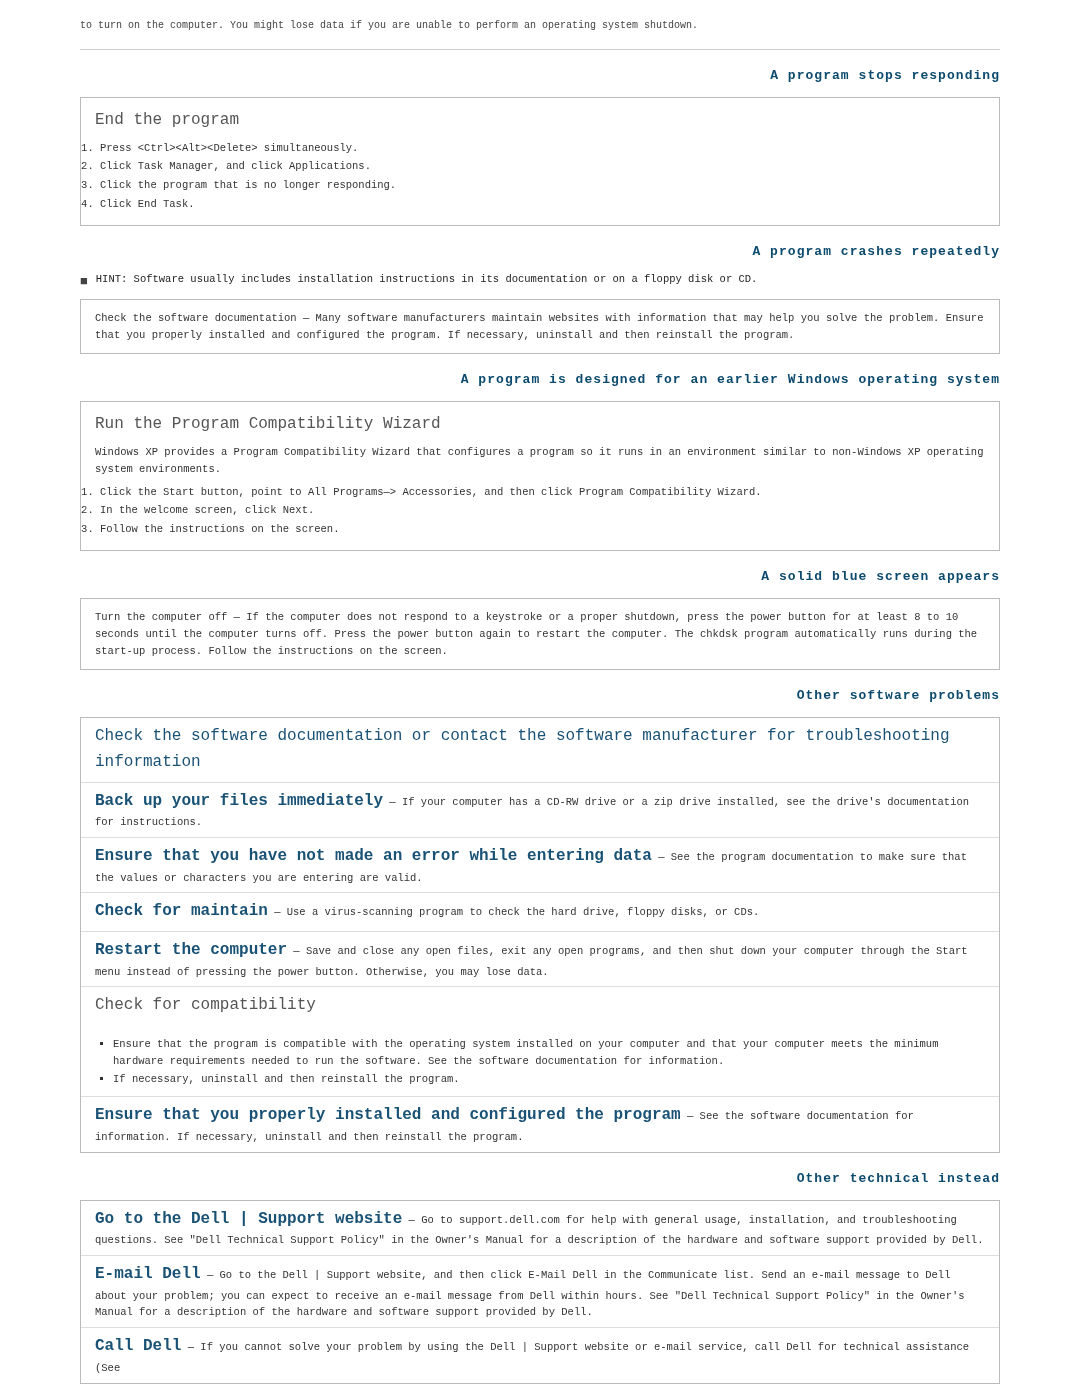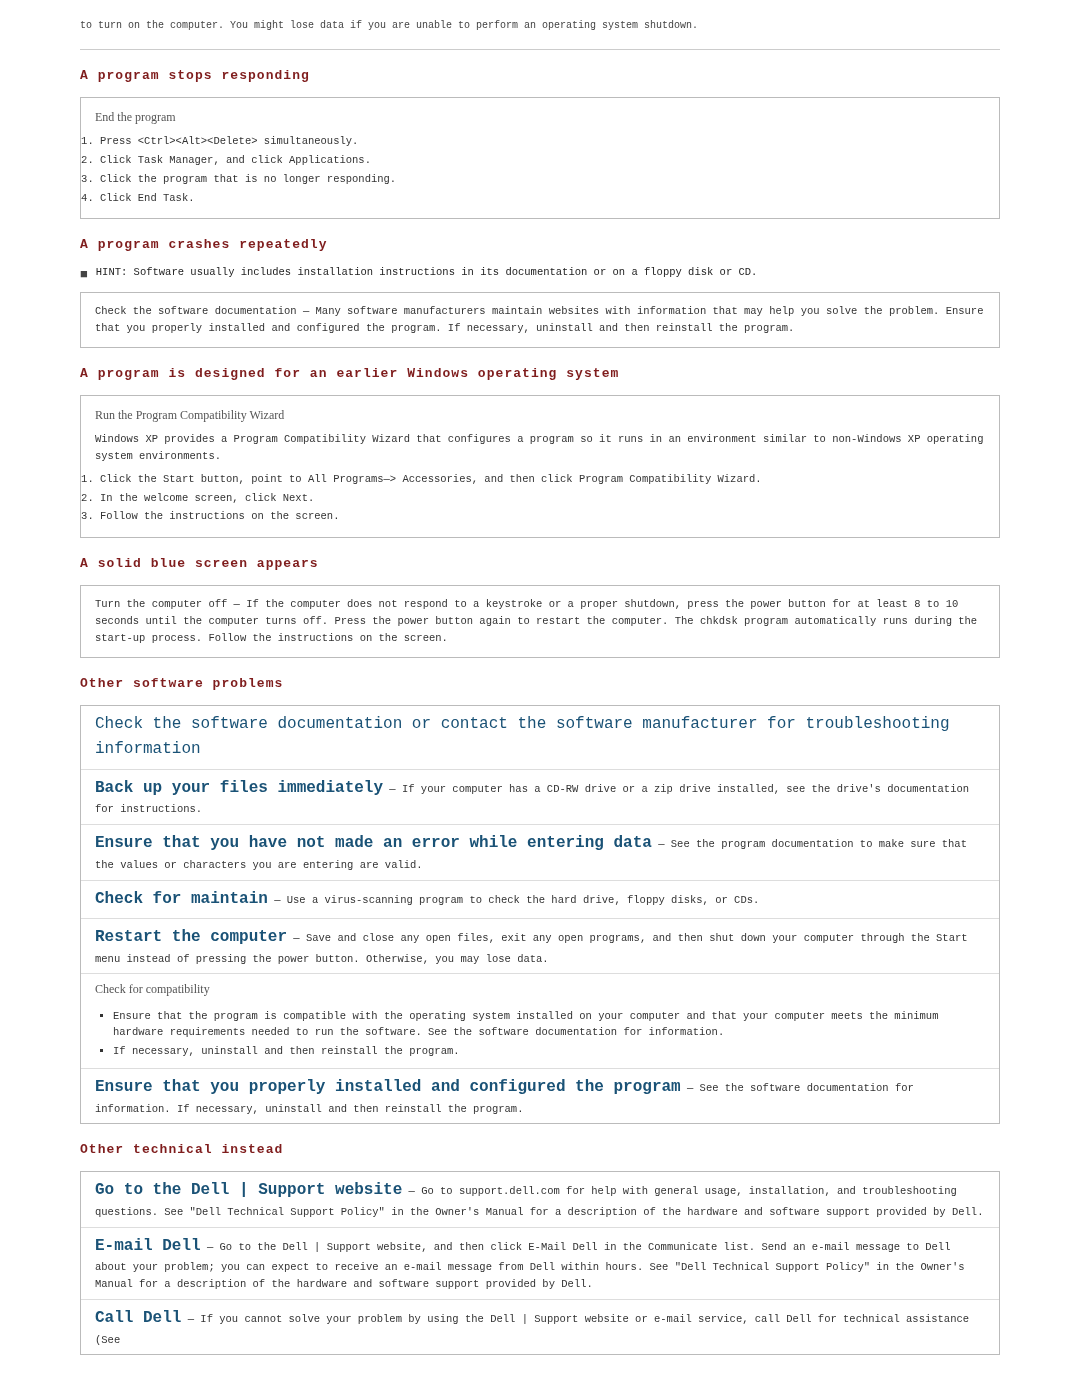--- a/index.html
+++ b/index.html
@@ -20,51 +20,51 @@
       color: #444;
       border-bottom: 1px solid #ccc;
       padding-bottom: 18px;
       margin-bottom: 18px;
     }
     h2 {
       font-family: 'Courier New', Courier, monospace;
       font-size: 13px;
       font-weight: bold;
       letter-spacing: 0.08em;
-      color: #7f1d1d;
+      color: #0c4a6e;
       margin-bottom: 14px;
       margin-top: 10px;
+      text-align: right;
     }
     .section {
       margin-bottom: 18px;
     }
     .box {
       border: 1px solid #bbb;
       padding: 10px 14px;
       margin-bottom: 10px;
       font-size: 10.5px;
       color: #333;
       line-height: 1.6;
     }
     .box-label {
-      font-size: 12px;
+      font-size: 16px;
       color: #555;
       margin-bottom: 6px;
-      font-family: Liberation Serif, serif;
     }
     .box ol {
       margin-left: 5px;
       margin-top: 4px;
     }
     .box ol li {
       margin-bottom: 2px;
     }
     .box ul {
       margin-left: 18px;
-      margin-top: 8px;
+      margin-top: 17px;
       list-style-type: square;
     }
     .box ul li {
       margin-bottom: 2px;
     }
     .hint-row {
       display: flex;
       align-items: flex-start;
       gap: 8px;
       margin-bottom: 10px;

